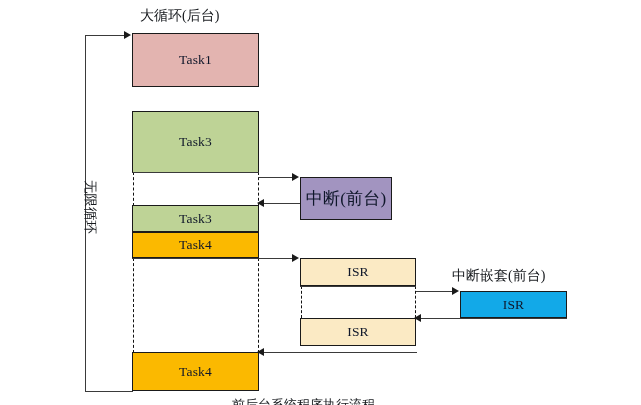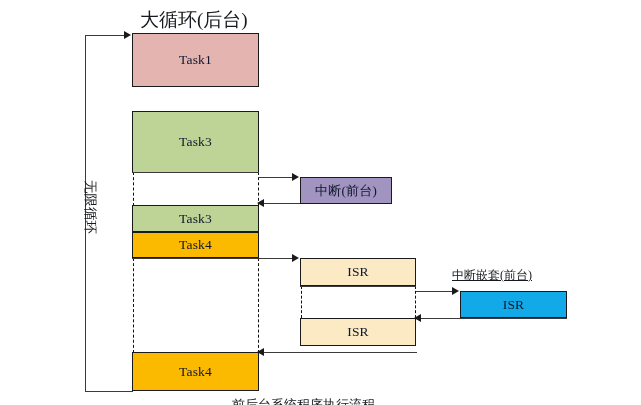--- a/index.html
+++ b/index.html
@@ -72,21 +72,21 @@
     color: #16191d;
     white-space: nowrap;
     overflow: hidden;
   }
 </style>
 </head>
 <body>
 
 <div id="canvas">
 
-  <div class="label" style="left:140px; top:7px; font-size:19px;">大循环(后台)</div>
+  <div class="label" style="left:140px; top:7px; font-size:14px;">大循环(后台)</div>
 
   <div class="line hline" style="left:85px; top:35px; width:42px;"></div>
   <div class="arrow-r" style="left:124px; top:31px;"></div>
 
   <div class="line vline" style="left:85px; top:35px; height:357px;"></div>
 
   <div class="line hline" style="left:85px; top:391px; width:48px;"></div>
 
   <div class="vlabel" style="left:99px; top:180px;">无限循环</div>
 
@@ -108,37 +108,37 @@
 
   <div class="line hline" style="left:132px; top:172px; width:127px;"></div>
   <div class="line hline" style="left:132px; top:258px; width:127px;"></div>
 
   <div class="line hline" style="left:259px; top:177px; width:35px;"></div>
   <div class="arrow-r" style="left:292px; top:173px;"></div>
 
   <div class="line hline" style="left:262px; top:203px; width:38px;"></div>
   <div class="arrow-l" style="left:257px; top:199px;"></div>
 
-  <div class="box" style="left:300px; top:177px; width:92px; height:27px; background:#a294c0; font-size:13px;">中断(前台)</div>
+  <div class="box" style="left:300px; top:177px; width:92px; height:43px; background:#a294c0; font-size:17px;">中断(前台)</div>
 
   <div class="line hline" style="left:259px; top:258px; width:35px;"></div>
   <div class="arrow-r" style="left:292px; top:254px;"></div>
 
   <div class="box" style="left:300px; top:258px; width:116px; height:28px; background:#fbeac4;">ISR</div>
 
   <div class="box" style="left:300px; top:318px; width:116px; height:28px; background:#fbeac4;">ISR</div>
 
   <div class="dash-v" style="left:301px; top:286px; height:32px;"></div>
   <div class="dash-v" style="left:415px; top:286px; height:32px;"></div>
   <div class="line hline" style="left:300px; top:286px; width:116px;"></div>
 
   <div class="line hline" style="left:262px; top:352px; width:155px;"></div>
   <div class="arrow-l" style="left:257px; top:348px;"></div>
 
-  <div class="label" style="left:452px; top:267px; font-size:12px;text-decoration:underline;">中断嵌套(前台)</div>
+  <div class="label" style="left:452px; top:267px; font-size:14px;">中断嵌套(前台)</div>
 
   <div class="line hline" style="left:416px; top:291px; width:38px;"></div>
   <div class="arrow-r" style="left:452px; top:287px;"></div>
 
   <div class="box" style="left:460px; top:291px; width:107px; height:27px; background:#12a9e8;">ISR</div>
 
   <div class="line hline" style="left:419px; top:318px; width:148px;"></div>
   <div class="arrow-l" style="left:414px; top:314px;"></div>
 
   <div class="cut-text" style="left:232px; top:396px; height:9px;">前后台系统程序执行流程</div>

